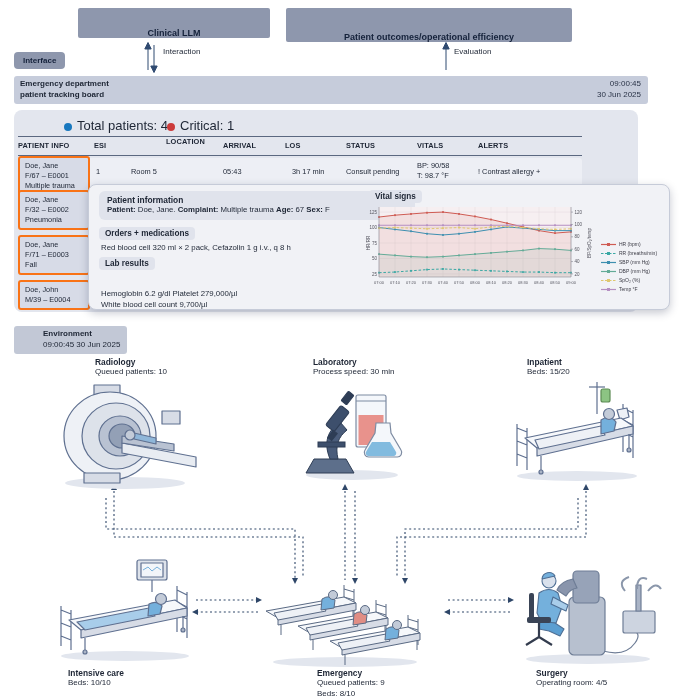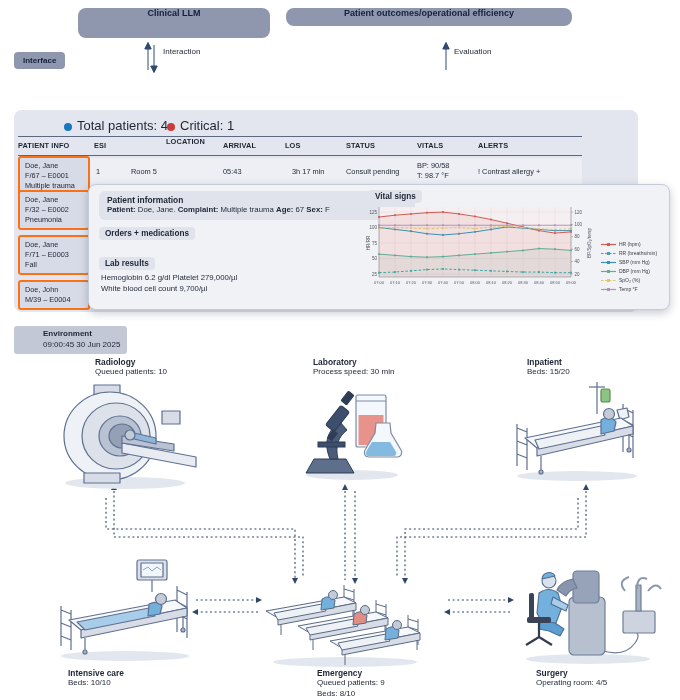--- a/index.html
+++ b/index.html
@@ -1,20 +1,20 @@
 <!DOCTYPE html>
 <html><head>
 <meta charset="utf-8">
 <style>
   html,body{margin:0;padding:0;background:#fff;}
   #canvas{position:relative;width:680px;height:700px;background:#fff;overflow:hidden;
           font-family:"Liberation Sans",sans-serif;color:#1d2534;}
   .abs{position:absolute;}
   .hdrbox{background:#8e97ad;color:#14213a;font-weight:bold;font-size:9px;
-          display:flex;align-items:flex-start;justify-content:center;border-radius:8px;}
+          display:flex;align-items:flex-end;justify-content:center;border-radius:2px;}
   .badge{background:#8e97ad;color:#14213a;font-weight:bold;font-size:8px;
          border-radius:4px;padding:4px 9px;}
   .boardbar{background:#c6ccdb;border-radius:3px;}
   .boardtitle{font-weight:bold;font-size:8px;line-height:1.35;}
   .boardtime{font-size:8px;line-height:1.35;text-align:right;color:#2a3347;}
   .panel{background:#e3e6ee;border-radius:8px;}
   .dot{width:8px;height:8px;border-radius:50%;display:inline-block;margin-right:5px;vertical-align:-1px;}
   .stat{font-size:13px;padding-left:39px;}
   .rule{height:1px;background:#5b6880;}
   .th{font-size:7.4px;font-weight:bold;letter-spacing:.1px;}
@@ -36,39 +36,49 @@
   svg text{font-family:"Liberation Sans",sans-serif;}
 </style>
 </head>
 <body>
 
 <div id="canvas">
 
   <div class="abs hdrbox" style="left:78px;top:8px;width:192px;height:30px;">
     <span>Clinical LLM</span>
   </div>
-  <div class="abs hdrbox" style="left:286px;top:8px;width:286px;height:18px;">
+  <div class="abs hdrbox" style="left:286px;top:8px;width:286px;height:34px;">
     <span>Patient outcomes/operational efficiency</span>
   </div>
 
   <svg class="abs" style="left:130px;top:42px;" width="340" height="32" viewBox="0 0 340 32">
     <g stroke="#2f4a70" stroke-width="1" fill="#2f4a70">
       <line x1="18" y1="5" x2="18" y2="28"></line>
         <polygon points="14.8,7 21.2,7 18,0.5"></polygon>
       <line x1="24" y1="3" x2="24" y2="26"></line>
         <polygon points="20.8,24 27.2,24 24,30.5"></polygon>
       <line x1="316" y1="5" x2="316" y2="28"></line>
         <polygon points="312.8,7 319.2,7 316,0.5"></polygon>
     </g>
   </svg>
   <div class="abs" style="left:163px;top:47px;font-size:8px;">Interaction</div>
   <div class="abs" style="left:454px;top:47px;font-size:8px;">Evaluation</div>
 
   <div class="abs badge" style="left:14px;top:52px;">Interface</div>
 
+  <div class="abs boardbar" style="left:14px;top:76px;width:634px;height:28px;">
+    <div class="abs boardtitle" style="left:6px;top:3px;">
+      <div>Emergency department</div>
+      <div>patient tracking board</div>
+    </div>
+    <div class="abs boardtime" style="right:7px;top:3px;">
+      <div>09:00:45</div>
+      <div>30 Jun 2025</div>
+    </div>
+  </div>
 
   <div class="abs panel" style="left:14px;top:110px;width:624px;height:202px;"></div>
 
   <div class="abs stat" style="left:25px;top:118px;">
     <span class="dot" style="background: rgb(24, 120, 191);"></span><span>Total patients: 4</span>
   </div>
   <div class="abs stat" style="left:128px;top:118px;">
     <span class="dot" style="background: rgb(204, 59, 59);"></span><span>Critical: 1</span>
   </div>
   <div class="abs stat" style="left:209px;top:118px;margin-top:48px;">
@@ -117,22 +127,23 @@
     <div>Doe, John</div>
     <div>M/39 – E0004</div>
   </div>
 
   <div class="abs popup" style="left:88px;top:184px;width:580px;height:124px;">
     <div class="abs piblock" style="left:10px;top:6px;width:300px;">
       <div style="font-size:8.4px;font-weight:bold;">Patient information</div>
       <div class="ptext" id="patient-segments"><b>Patient:</b> Doe, Jane. <b>Complaint:</b> Multiple trauma <b>Age:</b> 67 <b>Sex:</b> F</div>
     </div>
     <div class="abs pill" style="left:10px;top:42px;">Orders + medications</div>
+    <div class="abs ptext" style="left:12px;top:58px;">Red blood cell 320 ml × 2 pack, Cefazolin 1 g i.v., q 8 h</div>
     <div class="abs pill" style="left:10px;top:72px;">Lab results</div>
-    <div class="abs ptext" style="left:12px;top:88px;">
+    <div class="abs ptext" style="left:12px;top:104px;">
       <div>Hemoglobin 6.2 g/dl Platelet 279,000/µl</div>
       <div>White blood cell count 9,700/µl</div>
     </div>
 
     <div class="abs pill" style="left:280px;top:5px;">Vital signs</div>
     <svg class="abs" id="vchart" style="left:276px;top:19px;" width="232" height="100" viewBox="0 0 232 100">
         <rect x="14" y="3" width="192" height="70" fill="#f6eff1"></rect>
         <line x1="14" y1="3" x2="14" y2="73" stroke="#ddd4da" stroke-width="0.4"></line>
         <line x1="30" y1="3" x2="30" y2="73" stroke="#ddd4da" stroke-width="0.4"></line>
         <line x1="46" y1="3" x2="46" y2="73" stroke="#ddd4da" stroke-width="0.4"></line>

